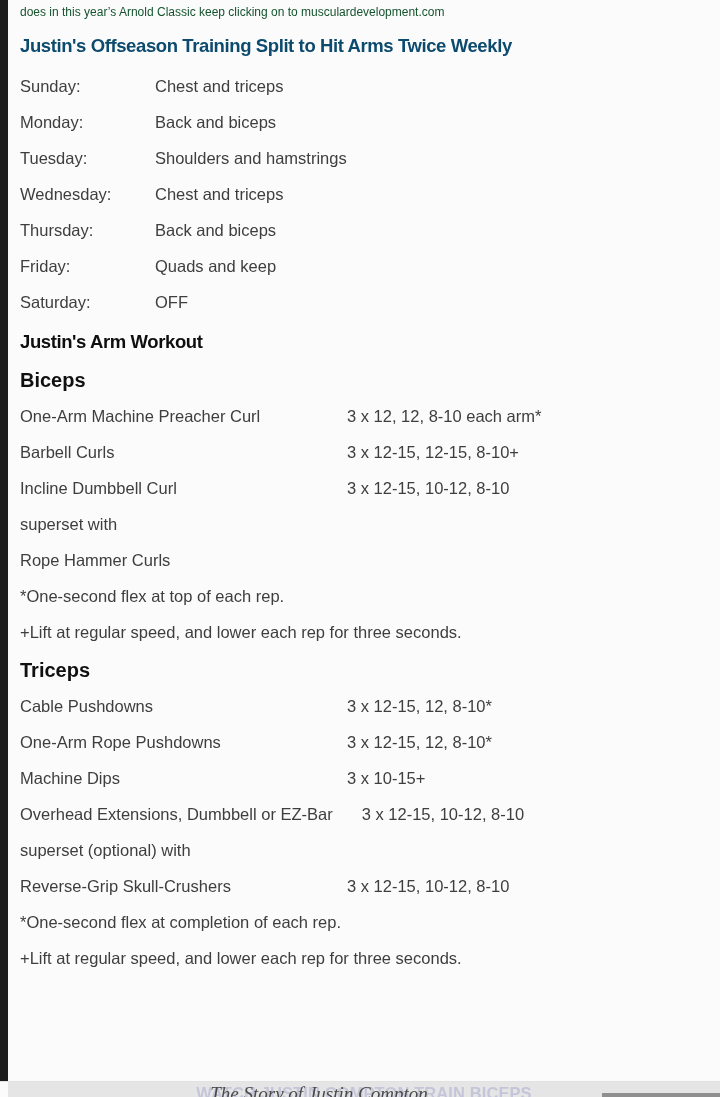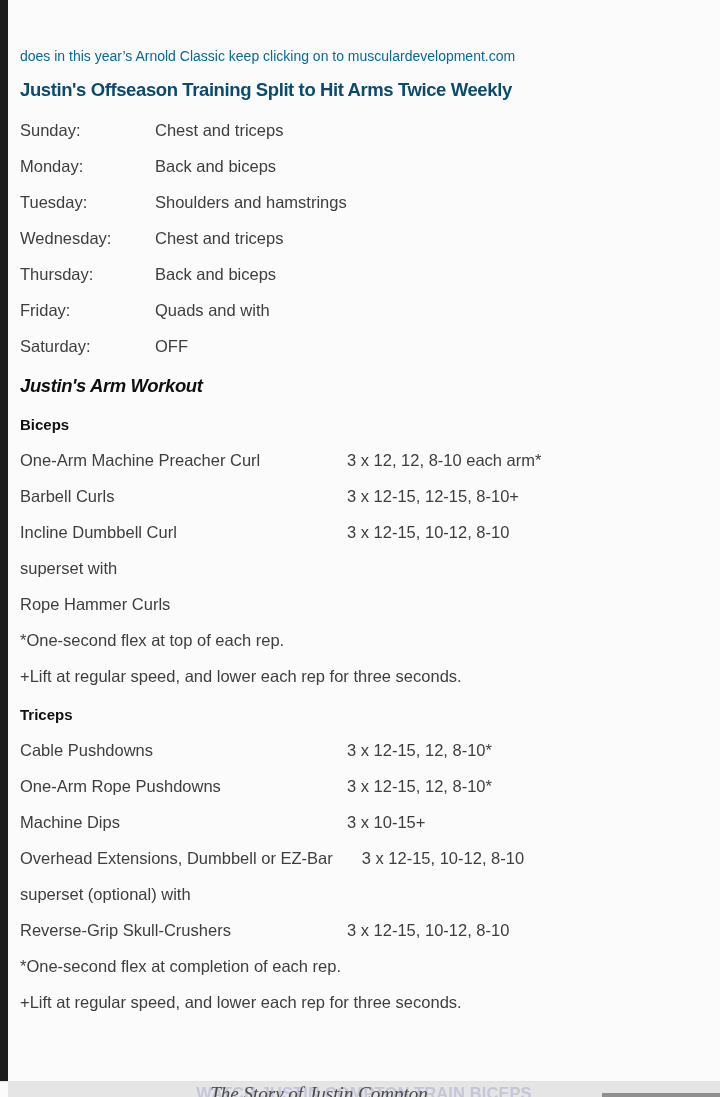--- a/index.html
+++ b/index.html
@@ -17,40 +17,39 @@
     width: 8px; height: 1081px;
     background: #1d1d1d;
   }
   .content {
     position: absolute;
     left: 8px; top: 0; right: 0;
     padding-left: 12px;
     padding-right: 12px;
   }
   .line { height: 36px; display: flex; align-items: center; font-size: 16.5px; gap: 17px; }
-  .intro-line { height: 24px; display: flex; align-items: center; font-size: 14px; color: #0369a1; margin-top: 44px; }
+  .intro-line { height: 24px; display: flex; align-items: center; font-size: 12px; color: #14532d; }
   .split-title {
     margin-top: 4px; height: 36px;
     display: flex; align-items: center;
     font-size: 18.5px; font-weight: bold; letter-spacing: -0.4px;
     color: #0c4a6e;
   }
   .days { margin-top: 4px; }
   .day-label { display: inline-block; width: 118px; flex: none; }
   .workout-title {
     margin-top: 4px; height: 36px;
     display: flex; align-items: center;
     font-size: 18.5px; font-weight: bold; letter-spacing: -0.4px;
     color: #0f0f0f;
-    font-style: italic;
   }
   .group-heading {
     margin-top: 2px; height: 36px;
     display: flex; align-items: center;
-    font-size: 15px; font-weight: bold; color: #101010;
+    font-size: 20px; font-weight: bold; color: #101010;
   }
   .ex-name { display: inline-block; min-width: 310px; padding-right: 12px; flex: none; }
   .links-block { margin-top: 33px; }
   .link-line {
     height: 36px; display: flex; align-items: center; justify-content: center;
     font-size: 16.5px; font-weight: bold; color: #22229e;
     letter-spacing: 0.1px; cursor: pointer;
   }
   .divider {
     position: absolute;
@@ -118,21 +117,21 @@
     <div class="line">
       <span class="day-label">Wednesday:</span>
       <span>Chest and triceps</span>
     </div>
     <div class="line">
       <span class="day-label">Thursday:</span>
       <span>Back and biceps</span>
     </div>
     <div class="line">
       <span class="day-label">Friday:</span>
-      <span>Quads and with</span>
+      <span>Quads and keep</span>
     </div>
     <div class="line">
       <span class="day-label">Saturday:</span>
       <span>OFF</span>
     </div>
   </div>
 
   <div class="workout-title">Justin's Arm Workout</div>
 
   <div class="group-heading">Biceps</div>

